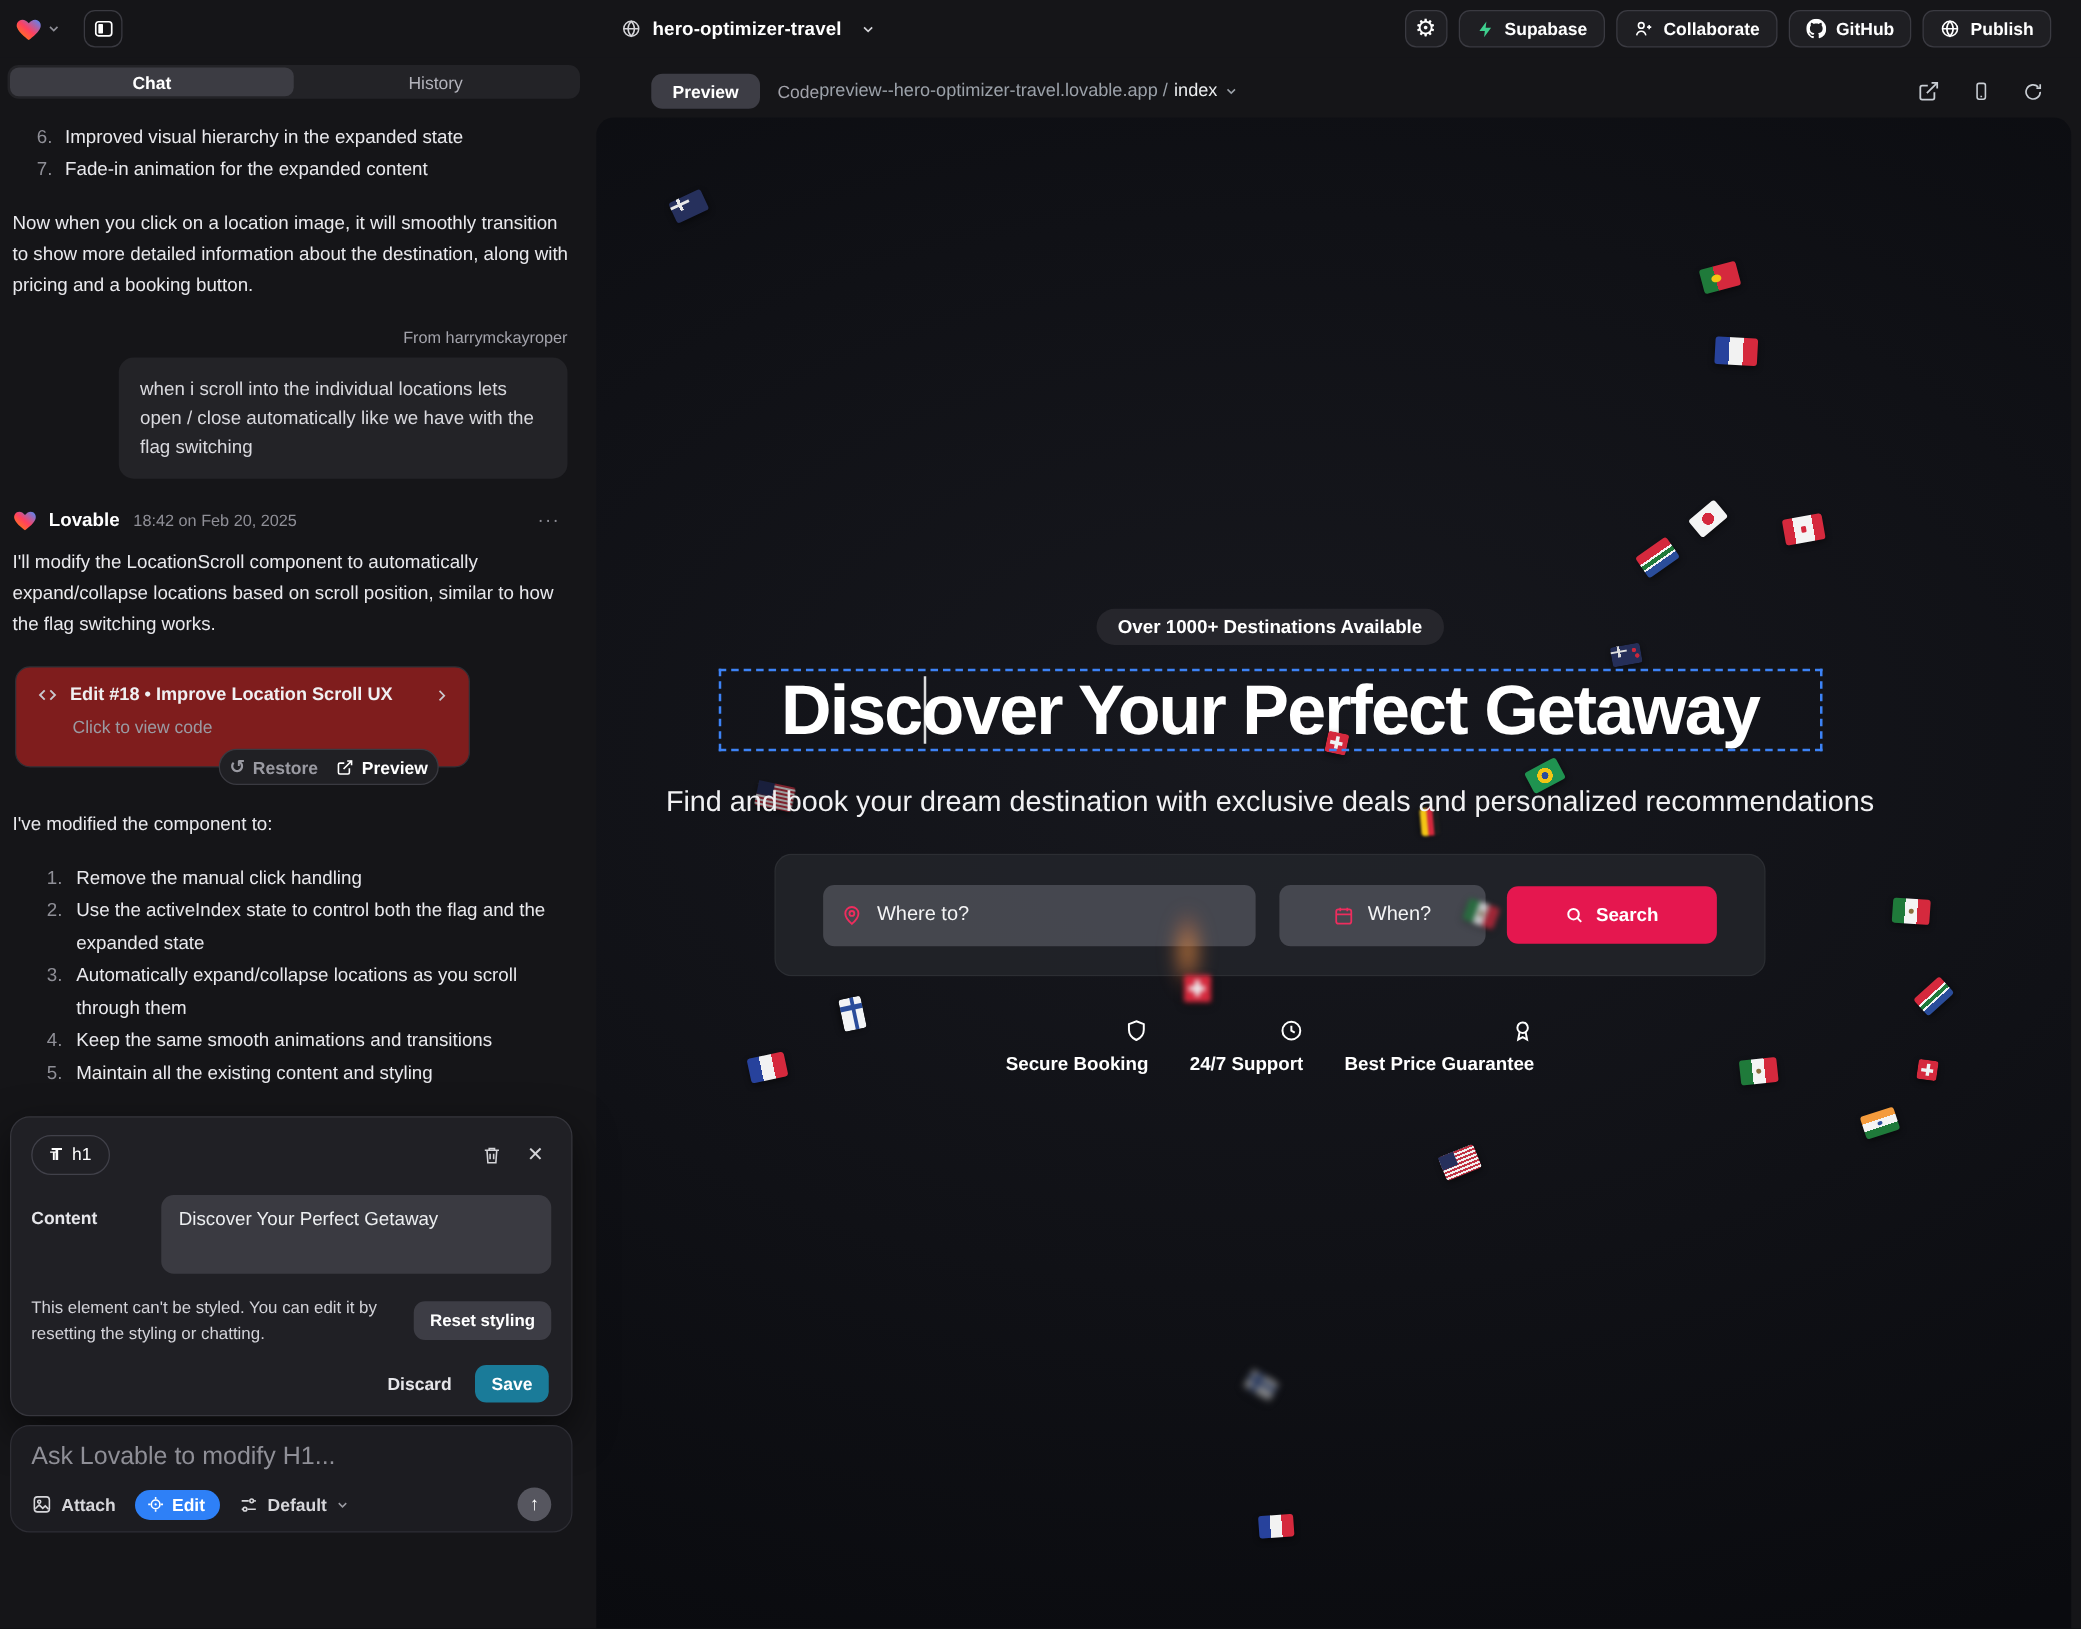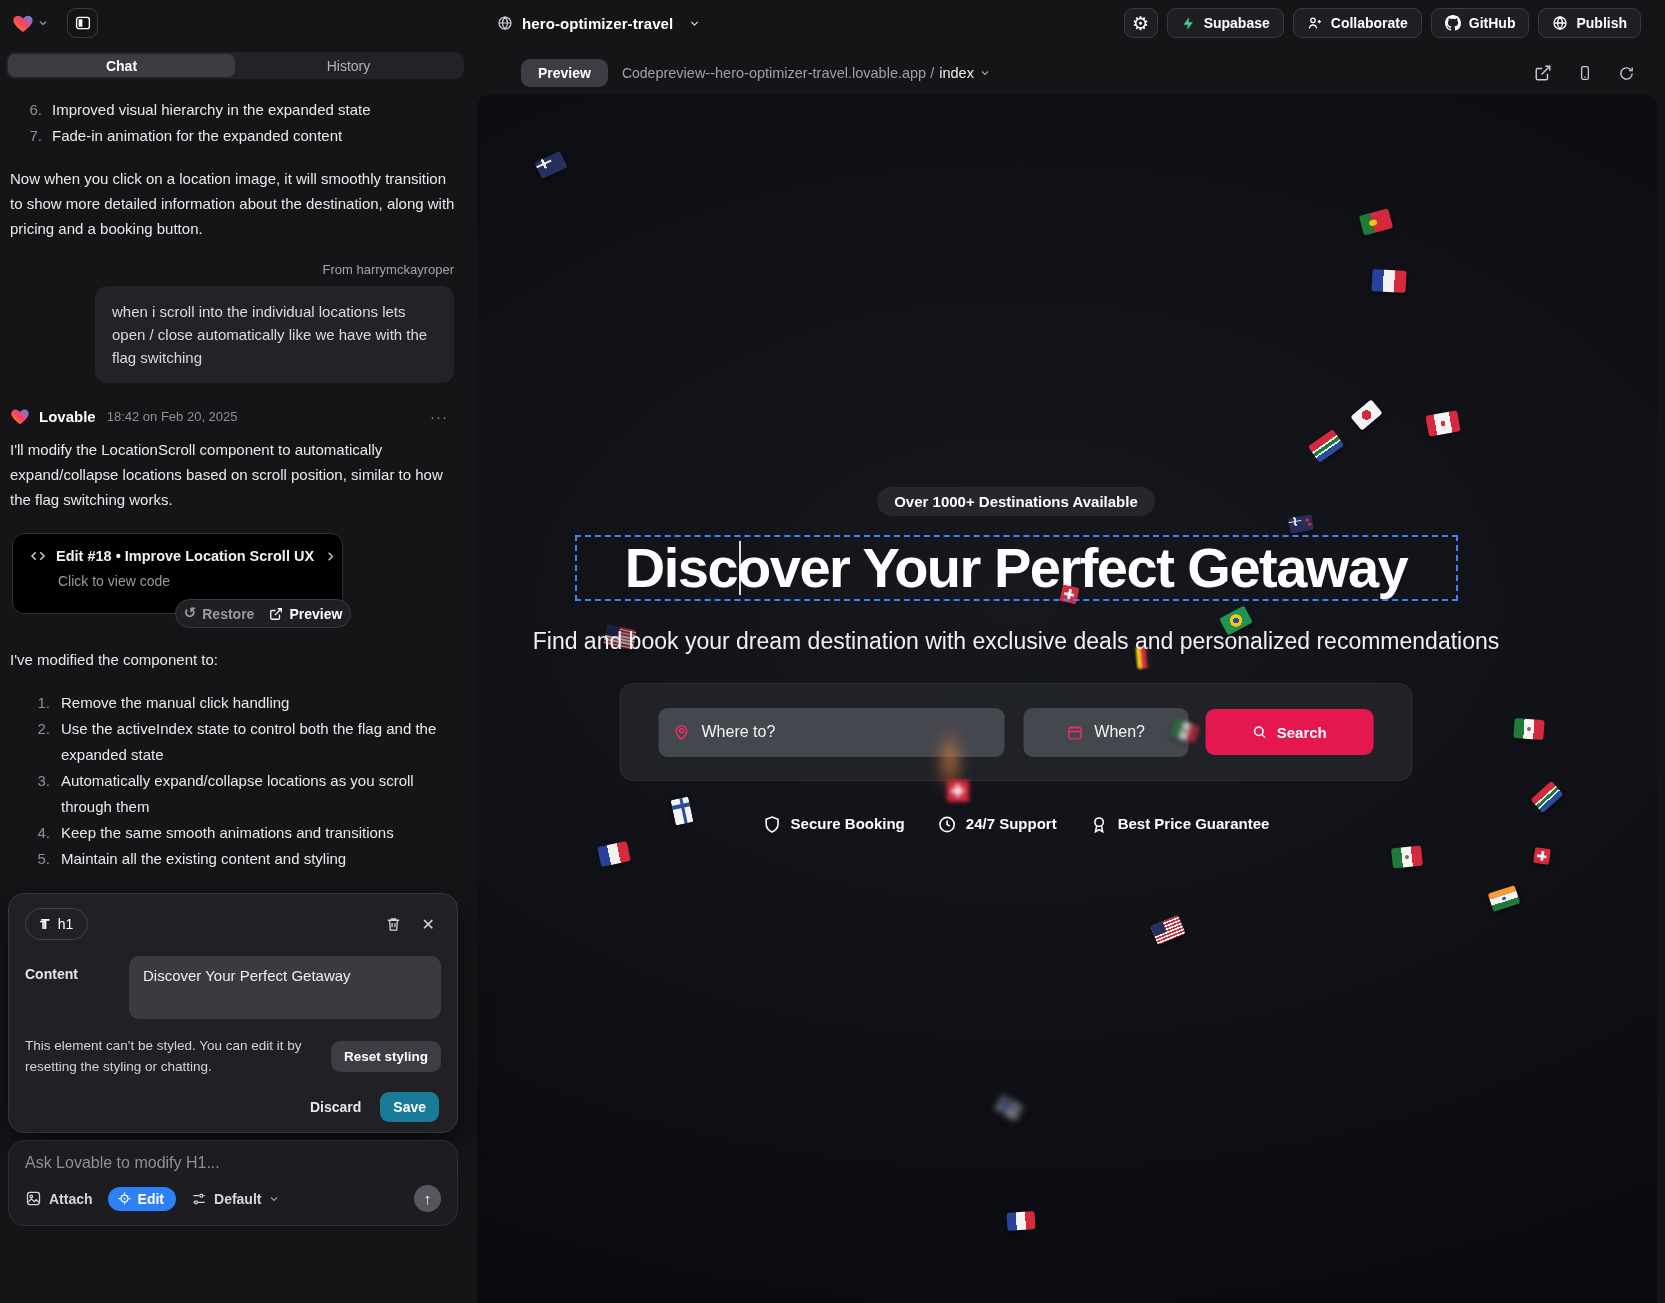--- a/index.html
+++ b/index.html
@@ -36,21 +36,21 @@
   .para { margin-top:17px; line-height:25px; padding-right:2px; }
   .from-label { margin-top:21px; text-align:right; font-size:13px; color:#a3a3ab; padding-right:8px; }
   .bubble { margin:9px 8px 0 85px; background:#232327; border-radius:12px; padding:14px 17px;
     line-height:23px; color:#d9d9de; }
   .arow { margin-top:24px; display:flex; align-items:center; gap:9px; }
   .aname { font-size:15px; font-weight:700; color:#fff; }
   .atime { font-size:13px; color:#8f8f97; margin-left:2px; }
   .adots { margin-left:auto; margin-right:14px; color:#8f8f97; font-size:15px; letter-spacing:1px; }
   .para2 { margin-top:12px; line-height:25px; }
 
-  .edit-card { margin:21px 0 0 2px; width:331px; background:#000000; border:1px solid #2f2f35;
+  .edit-card { margin:21px 0 0 2px; width:364px; background:#7f1d1d; border:1px solid #2f2f35;
     border-radius:12px; padding:13px 14px 24px 16px; }
   .ec-row1 { display:flex; align-items:center; gap:9px; }
   .ec-title { font-size:14.5px; font-weight:600; color:#f0f0f2; white-space:nowrap; }
   .ec-sub { margin:8px 0 0 29px; font-size:14px; color:#9a9aa2; }
   .pill { position:relative; z-index:2; margin:-15px 0 0 165px; width:176px; height:29px;
     background:#202024; border:1px solid #3a3a41; border-radius:999px; display:flex;
     align-items:center; justify-content:center; gap:15px; font-size:14px; font-weight:600; }
   .pill .pr { display:flex; align-items:center; gap:6px; color:#9a9aa2; }
   .pill .pv { display:flex; align-items:center; gap:6px; color:#fff; }
   .restore-glyph { font-family:"DejaVu Sans",sans-serif; font-size:15px; line-height:1; }
@@ -79,21 +79,21 @@
   .ed-note { flex:1; font-size:13.5px; line-height:21px; color:#d2d2d8; max-width:320px; }
   .reset-btn { background:#3d3d45; border-radius:9px; padding:8px 13px; font-size:13.5px; font-weight:600;
     color:#fff; white-space:nowrap; }
   .ed-foot { margin-top:15px; display:flex; justify-content:flex-end; align-items:center; gap:19px; padding-right:2px; }
   .discard { font-size:14px; font-weight:600; color:#e6e6ea; }
   .save-btn { background:#1a7b99; border-radius:9px; padding:7px 13px; font-size:14px; font-weight:600; color:#fff; }
 
   
   .ask-card { position:absolute; left:8px; right:14px; top:1094px; height:86px; background:#1c1c21;
     border:1px solid #2d2d34; border-radius:16px; padding:13px 16px; z-index:4; }
-  .ask-input { background:transparent; border:none; outline:none; width:100%; font-size:16px; color:#ef4444;
+  .ask-input { background:transparent; border:none; outline:none; width:100%; font-size:20px; color:#ef4444;
     font-family:"Liberation Sans","DejaVu Sans",sans-serif; }
   .ask-input::placeholder { color:#8f8f97; }
   .ask-row { margin-top:13px; display:flex; align-items:center; gap:15px; }
   .ask-item { display:flex; align-items:center; gap:7px; color:#d6d6da; font-size:14px; font-weight:600; }
   .edit-pill { display:flex; align-items:center; gap:6px; background:#2e80f7; color:#fff; border-radius:999px;
     padding:4px 12px 4px 9px; font-size:14px; font-weight:700; }
   .send-btn { margin-left:auto; width:27px; height:27px; border-radius:50%; background:#56565f;
     display:flex; align-items:center; justify-content:center; color:#fff; font-size:15px; font-weight:700; }
 
   
@@ -124,21 +124,21 @@
     display:flex; align-items:center; padding:0 38px; z-index:2; }
   .s-input { height:49px; background:rgba(105,107,117,.5); border-radius:9px; display:flex; align-items:center;
     gap:11px; padding:0 14px; font-size:16px; color:#f4f4f5; }
   .s-where { width:360px; }
   .s-when { width:171px; margin-left:19px;justify-content:center; }
   .s-btn { margin-left:17px; width:176px; height:46px; background:#e5174f; border-radius:9px; display:flex;
     align-items:center; justify-content:center; gap:9px; font-size:15px; font-weight:700; color:#fff; }
 
   .features { position:absolute; left:539px; top:721px; transform:translateX(-50%); display:flex; gap:33px;
     align-items:center; z-index:2; white-space:nowrap; }
-  .feat { display:flex; align-items:flex-start; gap:9px; font-size:15px; font-weight:600; color:#fff; }
+  .feat { display:flex; align-items:flex-end; gap:9px; font-size:15px; font-weight:600; color:#fff;flex-direction:column; }
 
   
   .flag { position:absolute; border-radius:2.5px; box-shadow:0 2px 5px rgba(0,0,0,.45); z-index:1; }
   .flag::after { position:absolute; }
   .f-fr { background:linear-gradient(90deg,#27429c 0 33%,#f2f2f2 33% 66%,#d5293d 66%); }
   .f-pt { background:linear-gradient(90deg,#1f7a3a 0 38%,#d5293d 38%); }
   .f-pt::after { content:''; left:27%; top:36%; width:27%; height:28%; border-radius:50%; background:#f3c515; }
   .f-jp { background:radial-gradient(circle at 50% 50%,#d5293d 0 29%,#f4f4f4 30%); }
   .f-ca { background:linear-gradient(90deg,#d5293d 0 26%,#f4f4f4 26% 74%,#d5293d 74%); }
   .f-ca::after { content:''; left:44%; top:36%; width:13%; height:28%; background:#d5293d; border-radius:1px; }

